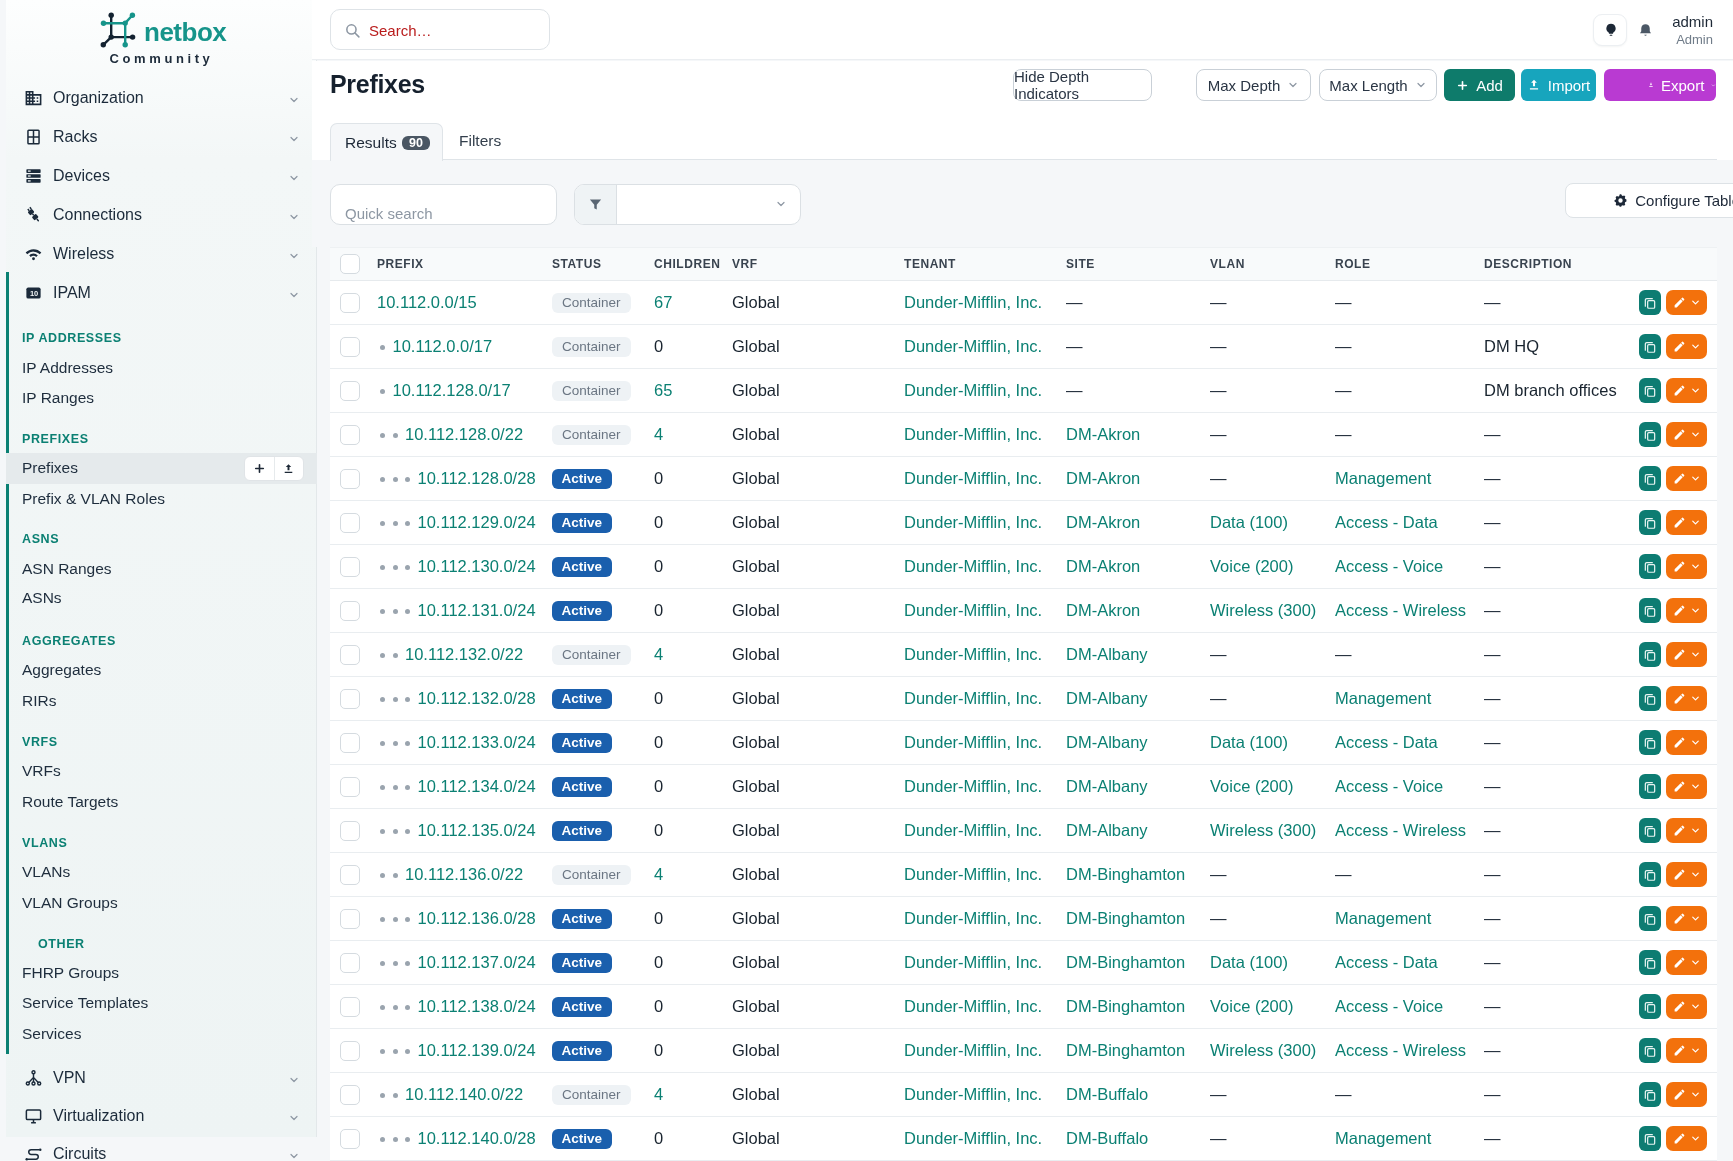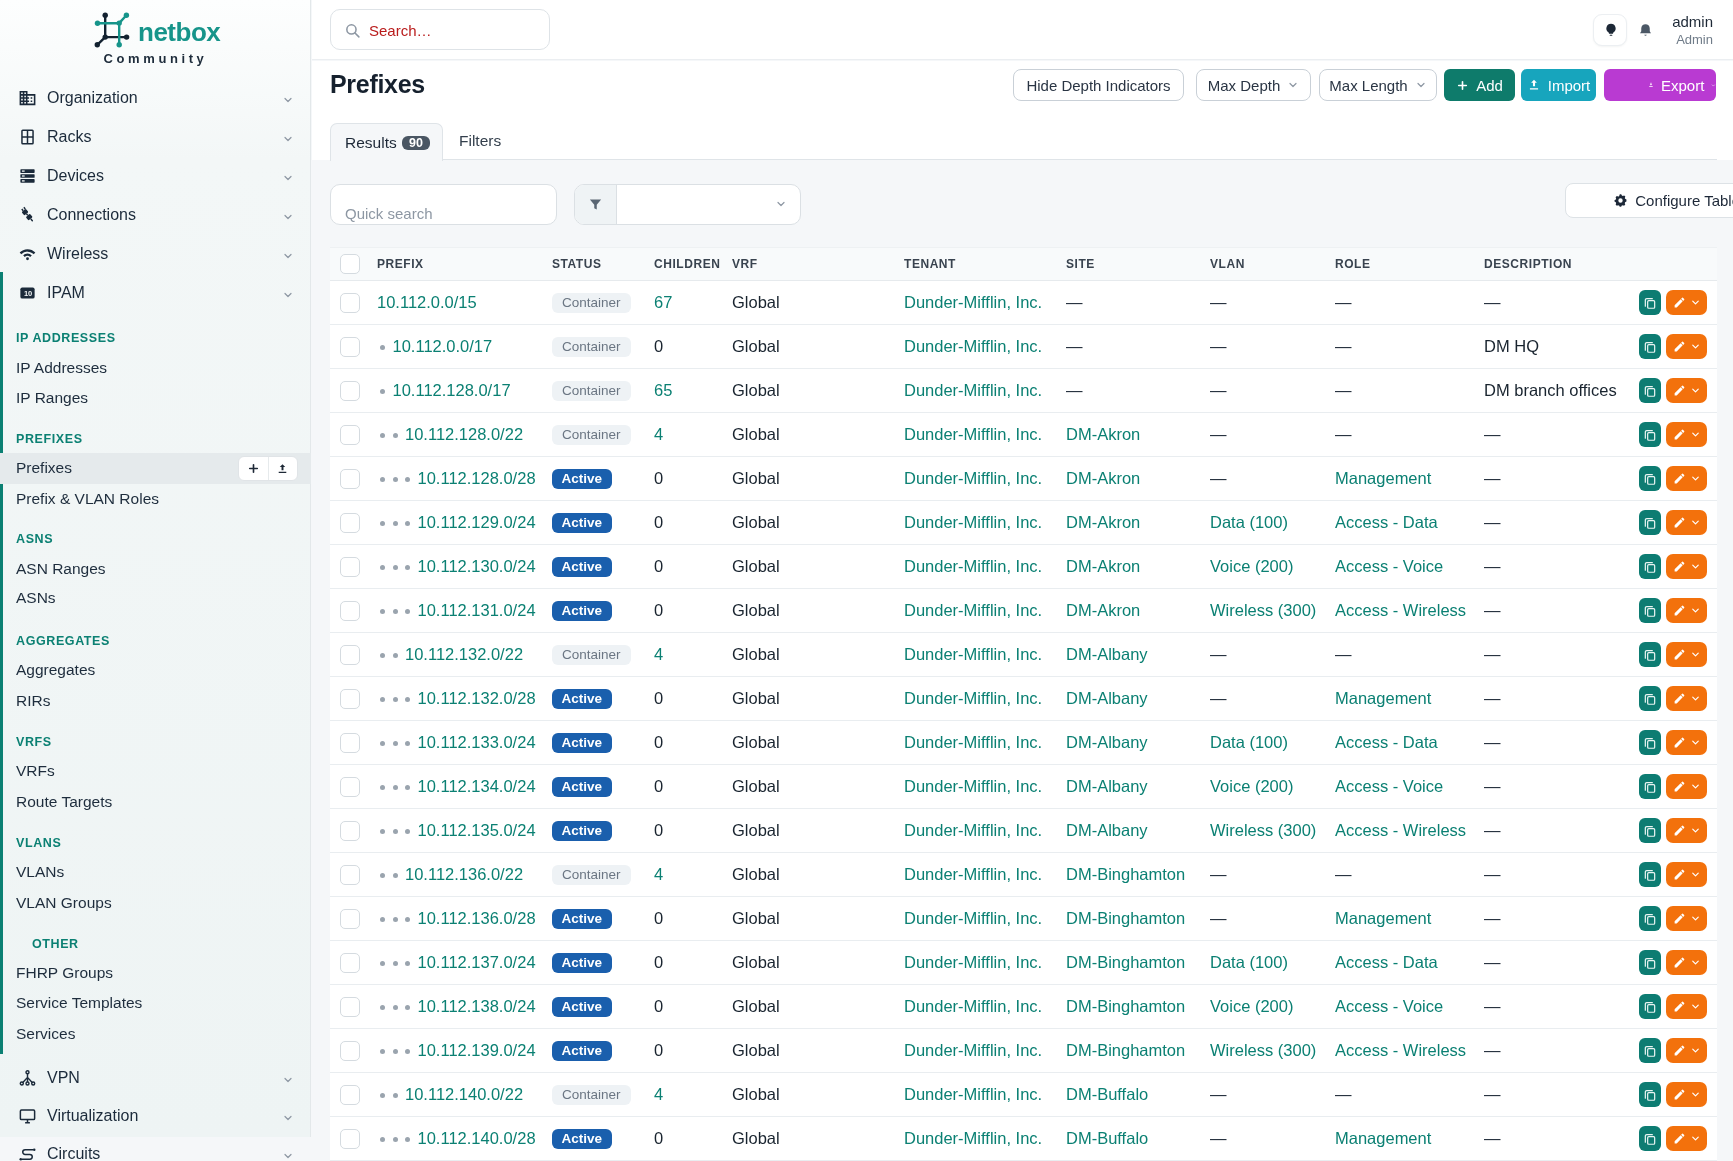--- a/index.html
+++ b/index.html
@@ -1,18 +1,18 @@
 <!DOCTYPE html>
 <html><head><meta charset="utf-8"><title>NetBox</title><style>
 * { box-sizing: border-box; margin:0; padding:0; }
 html,body { width:1733px; height:1161px; }
 body { font-family:"Liberation Sans", sans-serif; background:#f5f7f9; overflow:hidden; position:relative; }
 .abs { position:absolute; }
 
-#sidebar { position:absolute; left:0; top:0; width:311px; height:1137px;
+#sidebar { position:absolute; left:6px; top:0; width:311px; height:1137px;
   background:linear-gradient(180deg,#fdfefe 0%,#f3f7f7 14%,#eef4f4 100%);
   border-right:1px solid #e3e8ea; }
 #tealbar { position:absolute; left:0; top:272px; width:3px; height:782px; background:#0b8073; }
 .mi { position:absolute; left:0; width:311px; height:39px; }
 .mi .ic { position:absolute; left:18px; top:50%; transform:translateY(-50%); width:19px; height:19px; }
 .mi .lb { position:absolute; left:47px; top:50%; transform:translateY(-50%); font-size:16px; color:#1b2a3a; }
 .mi .ch { position:absolute; right:17px; top:50%; transform:translateY(-50%); width:12px; height:12px; }
 .sh { position:absolute; left:16px; font-size:12.5px; font-weight:bold; letter-spacing:.6px; color:#0b8073; transform:translateY(-50%); }
 .si { position:absolute; left:16px; font-size:15.5px; color:#1e2d3d; transform:translateY(-50%); }
 #active-item { position:absolute; left:0; top:453px; width:311px; height:31px; background:#e5eaec; }
@@ -246,21 +246,21 @@
   </div>
 <div class="abs" style="left:1637px;top:22px;"><svg width="17" height="17" viewBox="0 0 24 24" fill="#4c5866">
       <path d="M12 3a6 6 0 0 0-6 6v4l-1.7 3h15.4L18 13V9a6 6 0 0 0-6-6z"></path>
       <path d="M10.2 18a1.9 1.9 0 0 0 3.6 0h-3.6z"></path>
     </svg></div>
 <div id="username">
     <div class="u1">admin</div>
     <div class="u2">Admin</div>
   </div>
 <div id="ph-title">Prefixes</div>
-<div class="hbtn light" style="left:1013px;width:171px;">Hide Depth Indicators</div>
+<div class="hbtn light" style="left:1013px;width:139px;">Hide Depth Indicators</div>
 <div class="hbtn light" style="left:1196px;width:115px;">Max Depth <svg width="12" height="12" viewBox="0 0 24 24" fill="none" stroke="#8d97a3" stroke-width="2.4" stroke-linecap="round" stroke-linejoin="round">
       <path d="M6 9l6 6 6-6"></path>
     </svg></div>
 <div class="hbtn light" style="left:1319px;width:118px;">Max Length <svg width="12" height="12" viewBox="0 0 24 24" fill="none" stroke="#8d97a3" stroke-width="2.4" stroke-linecap="round" stroke-linejoin="round">
       <path d="M6 9l6 6 6-6"></path>
     </svg></div>
 <div class="hbtn solid" style="left:1444px;width:71px;background:#0e7b6b;">
 <svg width="13" height="13" viewBox="0 0 24 24" fill="none" stroke="#fff" stroke-width="3" stroke-linecap="round">
       <path d="M12 5v14M5 12h14"></path>
     </svg>Add</div>

